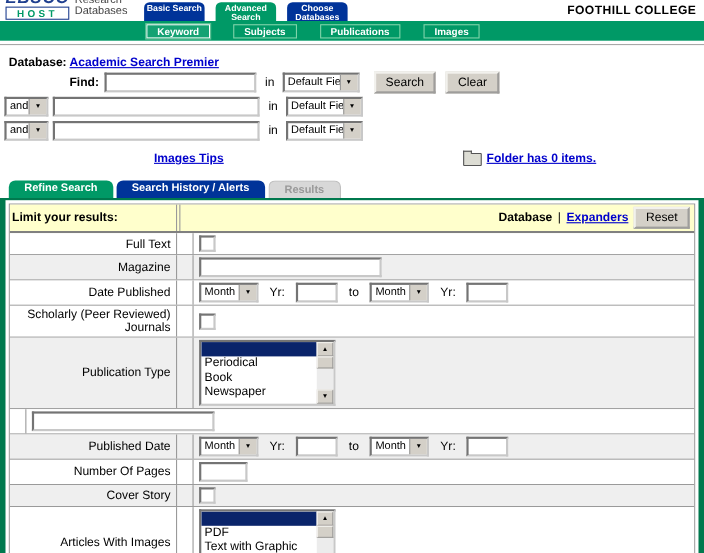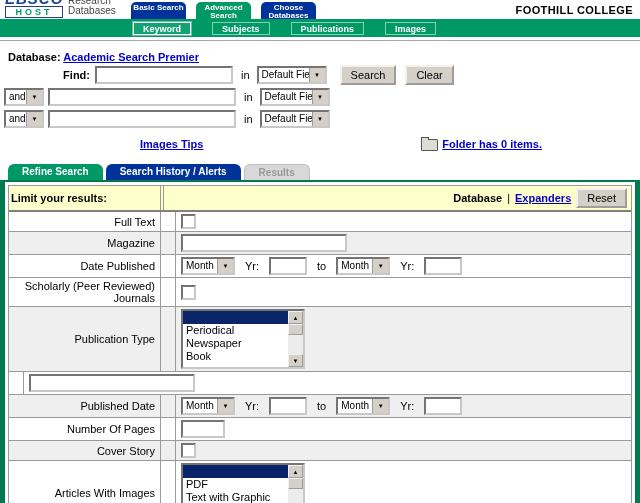--- a/index.html
+++ b/index.html
@@ -231,22 +231,22 @@
         </div>
     </div>
 
     <div class="trow h58 bg-gray">
       <div class="tlabel">Publication Type</div>
       <div class="tctrl">
         <div class="listbox">
           <div class="lb-items">
             <div class="lb-sel"></div>
             <div class="lb-item">Periodical</div>
+            <div class="lb-item">Book</div>
             <div class="lb-item">Newspaper</div>
-            <div class="lb-item">Book</div>
           </div>
           <div class="lb-scroll">
             <div class="lb-arr">▲</div>
             <div class="lb-track">
               <div class="lb-thumb"></div>
             </div>
             <div class="lb-arr">▼</div>
           </div>
         </div>
       </div>

